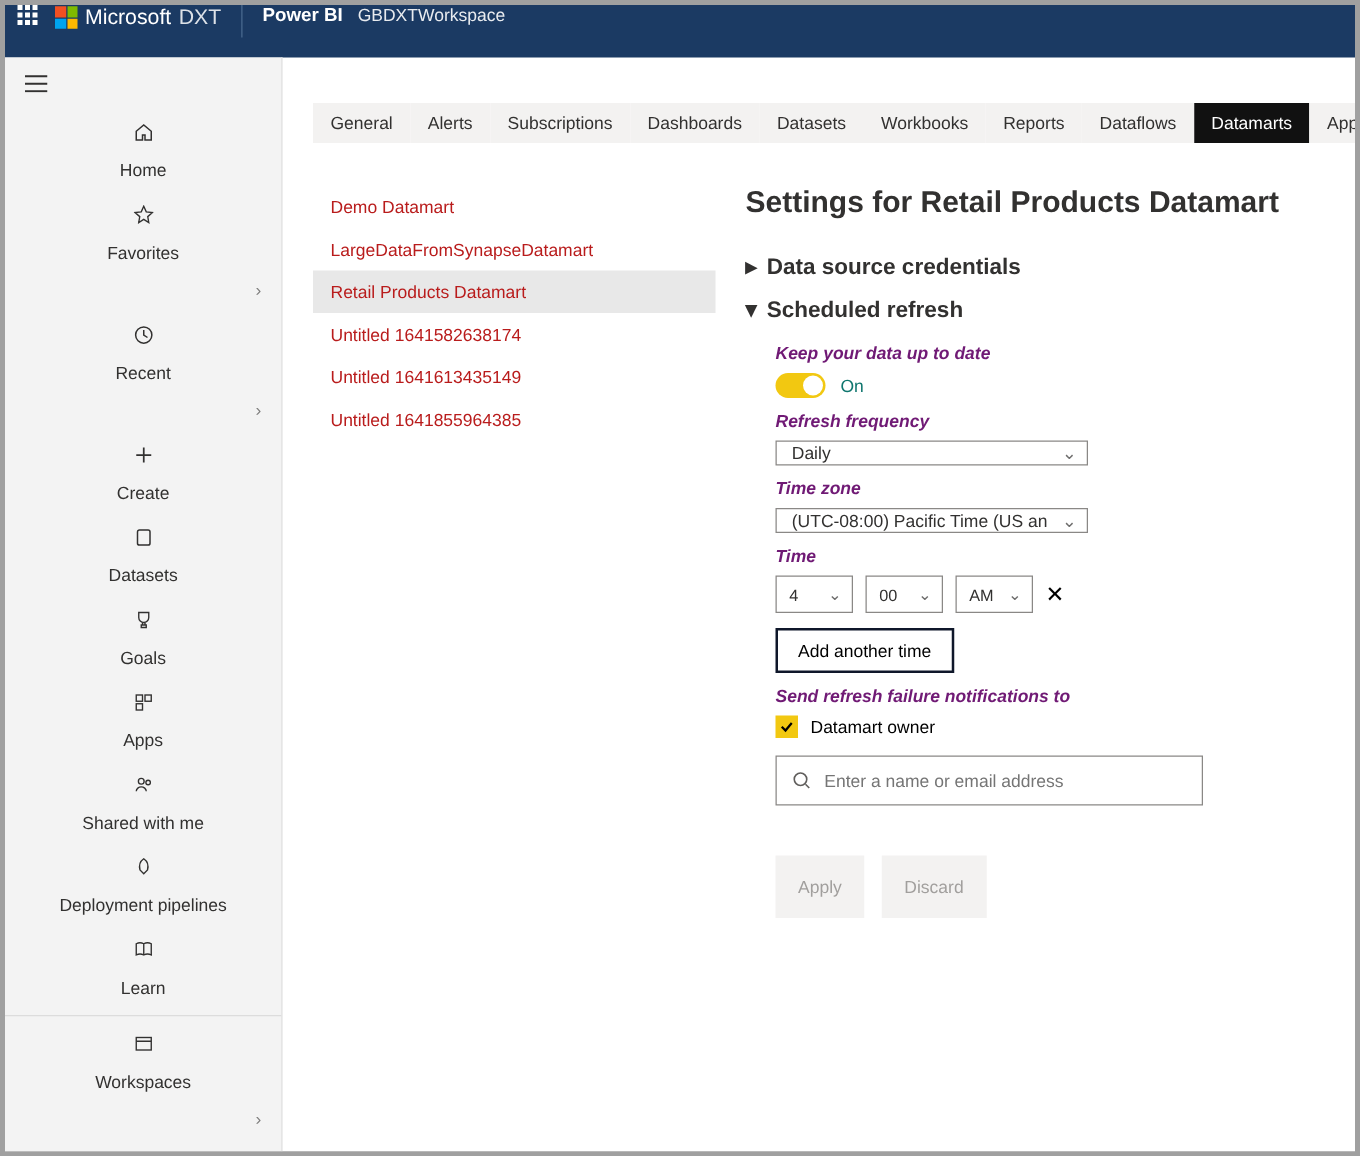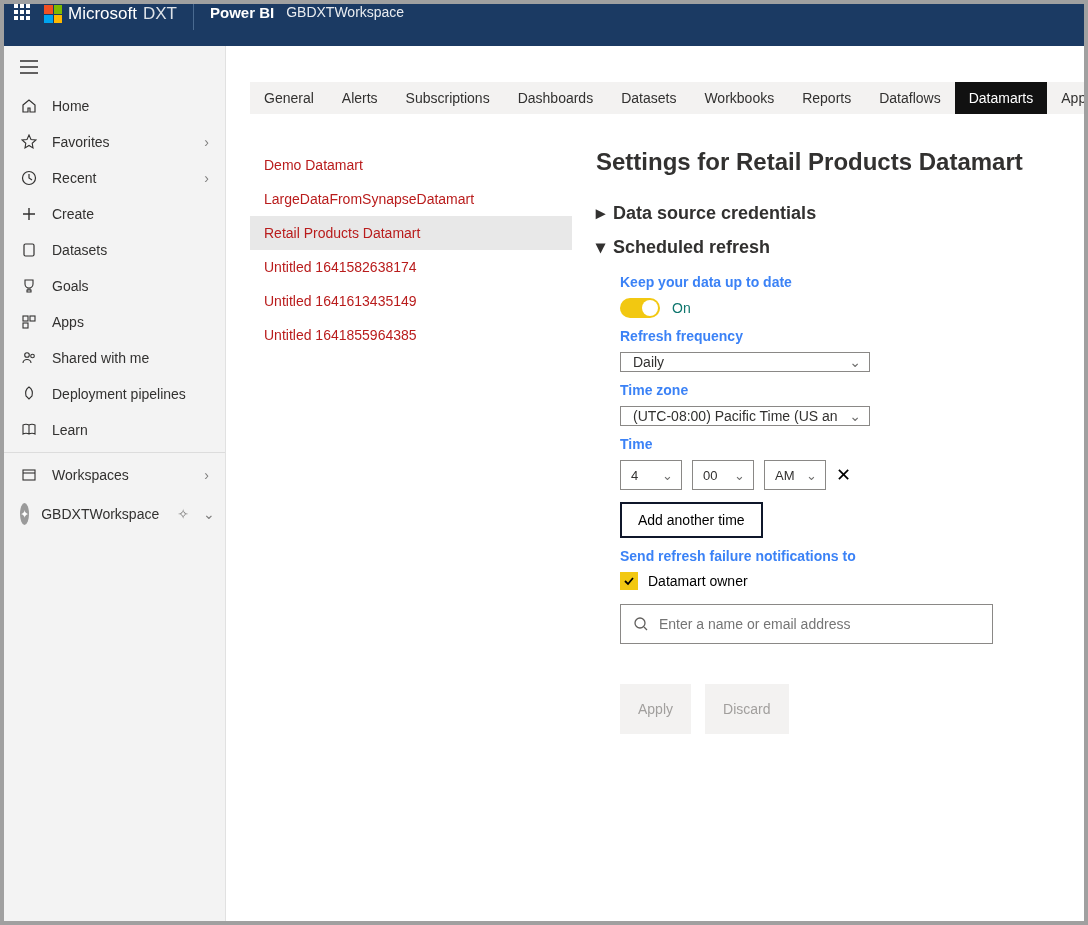--- a/index.html
+++ b/index.html
@@ -12,53 +12,53 @@
   .ms-logo .sq span:nth-child(1){background:#f25022;} .ms-logo .sq span:nth-child(2){background:#7fba00;}
   .ms-logo .sq span:nth-child(3){background:#00a4ef;} .ms-logo .sq span:nth-child(4){background:#ffb900;}
   .topbar .divider { width: 1px; height: 26px; background: #4a6a90; margin: 0 4px; }
   .topbar .app { font-weight: 600; font-size: 15px; }
   .topbar .ws { font-size: 14px; opacity: .9; }
   .shell { display: flex; height: calc(100% - 42px); }
   .sidebar { width: 222px; background: #f3f3f3; border-right: 1px solid #e1e1e1; display: flex; flex-direction: column; }
   .hamburger { padding: 14px 16px; cursor: pointer; }
   .hamburger svg { width: 18px; height: 14px; }
   .navlist { list-style: none; }
-  .navitem { display: flex; align-items: center; padding: 10px 16px; font-size: 14px; color: #323130; cursor: pointer; gap: 14px; }
+  .navitem { display: flex; align-items: center; padding: 10px 16px; font-size: 14px; color: #323130; cursor: pointer; gap: 14px; flex-direction: column; }
   .navitem .ico { width: 18px; display: flex; justify-content: center; }
   .navitem .chev { margin-left: auto; opacity: .6; }
   .navsep { border-top: 1px solid #dcdcdc; margin: 4px 0; }
   .wsitem .badge { display:inline-flex; width:22px; height:22px; border-radius:50%; background:#9a9a9a; color:#fff; align-items:center; justify-content:center; font-size:11px; margin-right:-2px;}
   .main { flex: 1; padding: 24px 28px 0 24px; overflow: auto; margin-top: 12px; }
   .tabs { display: flex; flex-wrap: nowrap; gap: 0; }
   .tab { padding: 8px 14px; font-size: 14px; background: #f3f2f1; color: #323130; cursor: pointer; border: none; }
   .tab.active { background: #111; color: #fff; }
   .contentrow { display: flex; margin-top: 34px; gap: 24px; }
   .dmlist { width: 322px; list-style: none; }
   .dmlist li { padding: 9px 14px; font-size: 14px; color: #b91c1c; cursor: pointer; }
   .dmlist li.selected { background: #e8e8e8; }
   .settings { flex: 1; }
   .settings h1 { font-size: 24px; font-weight: 700; color: #323130; margin-bottom: 20px; }
   .section-head { display: flex; align-items: center; gap: 8px; font-size: 18px; font-weight: 600; color: #323130; padding: 6px 0; cursor: pointer; }
-  .subhead { font-size: 14px; font-weight: 600; color: #3b82f6; margin: 10px 0 8px 24px; }
+  .subhead { font-size: 14px; font-weight: 600; color: #701a75; margin: 10px 0 8px 24px; font-style: italic; }
   .indent { margin-left: 24px; }
   .toggle-row { display: flex; align-items: center; gap: 12px; }
   .toggle { width: 40px; height: 20px; border-radius: 10px; background: #f2c811; position: relative; cursor: pointer; }
   .toggle .knob { position: absolute; right: 2px; top: 2px; width: 16px; height: 16px; border-radius: 50%; background: #fff; }
   .toggle-row .lbl { font-size: 14px; color: #0f766e; }
   .sel { height: 20px; border: 1px solid #8a8886; padding: 0 28px 0 12px; font-size: 14px; color: #323130; background: #fff; position: relative; display: flex; align-items: center; cursor: pointer; }
   .sel.wide { width: 250px; }
   .sel .caret { position: absolute; right: 8px; top: 50%; transform: translateY(-50%); opacity: .7; }
   .time-row { display: flex; align-items: center; gap: 10px; }
   .sel.small { width: 62px; height: 30px; padding: 0 22px 0 10px; font-size: 13px; }
   .x-icon { font-size: 18px; cursor: pointer; }
   .btn-outline { height: 36px; padding: 0 16px; border: 2px solid #0f172a; background: #fff; font-size: 14px; cursor: pointer; display: inline-flex; align-items: center; margin-top: 12px; }
   .check-row { display: flex; align-items: center; gap: 10px; margin-left: 24px; margin-top: 6px; }
   .checkbox { width: 18px; height: 18px; background: #f2c811; display: flex; align-items: center; justify-content: center; cursor: pointer; }
   .checkbox svg { width: 12px; height: 12px; }
-  .search-box { width: 373px; height: 40px; border: 1px solid #8a8886; display: flex; align-items: center; padding: 4px 12px; gap: 10px; margin: 14px 0 0 24px; }
+  .search-box { width: 342px; height: 40px; border: 1px solid #8a8886; display: flex; align-items: center; padding: 4px 12px; gap: 10px; margin: 14px 0 0 24px; }
   .search-box input { border: none; outline: none; font-size: 14px; flex: 1; }
   .action-row { display: flex; gap: 14px; margin: 40px 0 0 24px; }
   .btn-flat { height: 50px; padding: 0 18px; border: none; background: #f3f2f1; color: #a19f9d; font-size: 14px; cursor: not-allowed; }
   svg { display: block; }
 </style>
 </head>
 <body>
 
 <div class="topbar">
   <div class="waffle">

